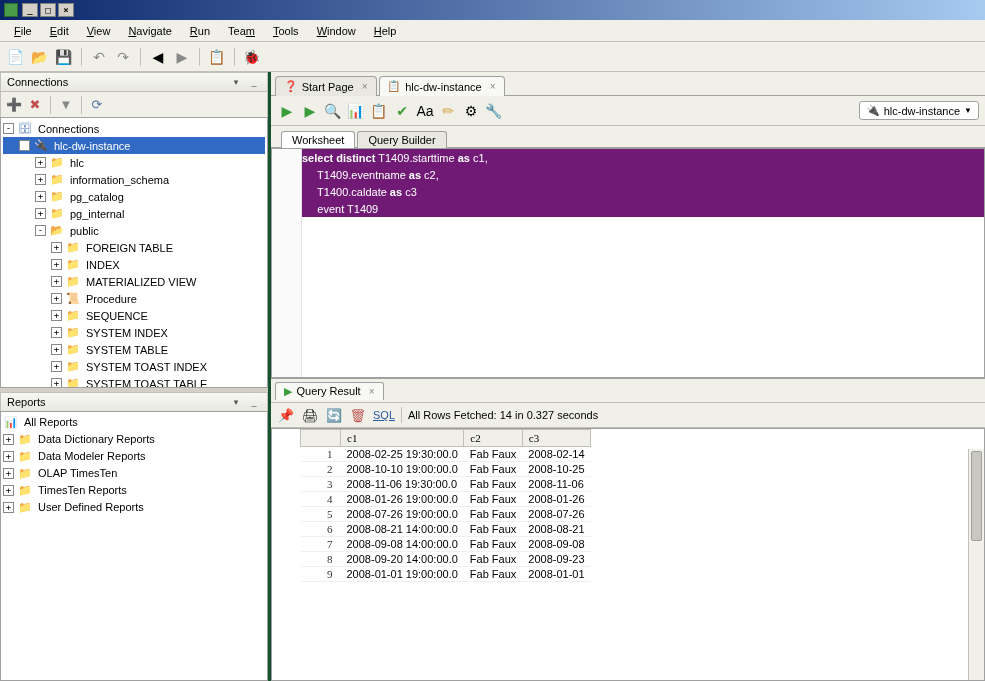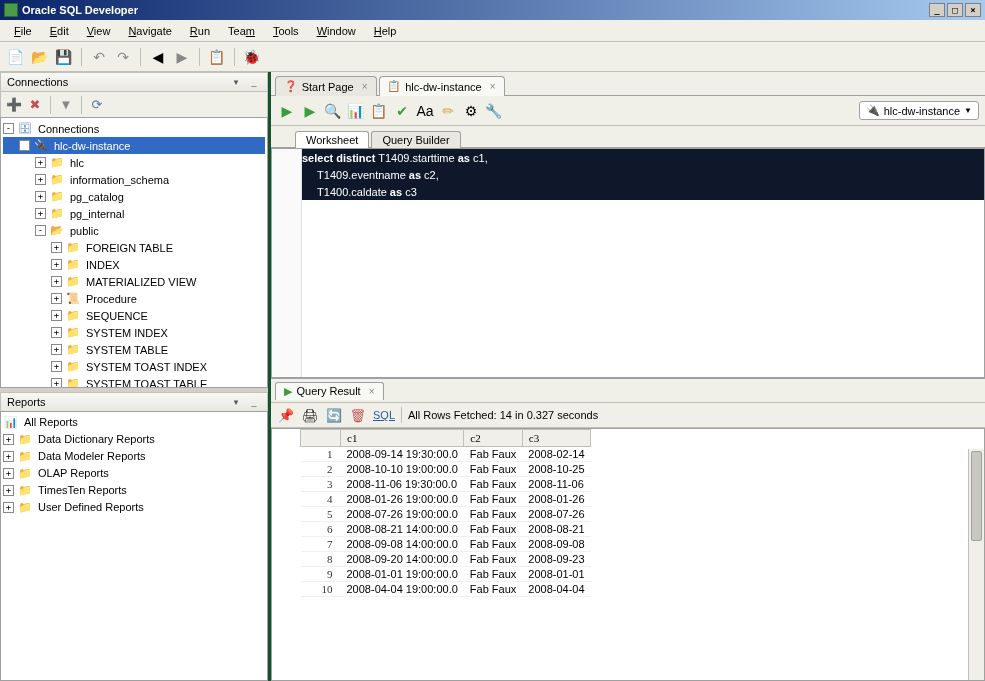--- a/index.html
+++ b/index.html
@@ -42,29 +42,29 @@
 
 .tabs-bar { height: 24px; display: flex; align-items: flex-end; background: #f0f0e8; border-bottom: 1px solid #a0a0a0; padding-left: 4px; gap: 2px; }
 .tab { background: #e8e8e0; border: 1px solid #a0a0a0; border-bottom: none; border-radius: 4px 4px 0 0; padding: 3px 8px; display: flex; align-items: center; gap: 4px; position: relative; top: 1px; }
 .tab.active { background: #f8f8f4; }
 .tab-close { font-size: 10px; color: #888; margin-left: 4px; }
 
 .worksheet-toolbar { background: #f0f0e8; height: 30px; display: flex; align-items: center; padding: 0 6px; gap: 3px; border-bottom: 1px solid #c0c0b8; }
 .wt-icon { width: 20px; height: 20px; display: flex; align-items: center; justify-content: center; font-size: 14px; }
 .conn-dropdown { margin-left: auto; border: 1px solid #a0a0a0; background: white; padding: 2px 6px; display: flex; align-items: center; gap: 4px; border-radius: 3px; }
 
-.ws-tabs { height: 22px; display: flex; align-items: flex-end; padding-left: 24px; gap: 2px; background: #f0f0e8; border-bottom: 1px solid #a0a0a0; }
+.ws-tabs { height: 22px; display: flex; align-items: flex-end; padding-left: 10px; gap: 2px; background: #f0f0e8; border-bottom: 1px solid #a0a0a0; }
 .ws-tab { border: 1px solid #a0a0a0; border-bottom: none; border-radius: 3px 3px 0 0; padding: 2px 10px; background: #e8e8e0; position: relative; top: 1px; }
 .ws-tab.active { background: white; }
 
 .sql-editor { background: white; border: 1px solid #a0a0a0; height: 230px; margin: 0; position: relative; }
 .sql-gutter { position: absolute; left: 0; top: 0; bottom: 0; width: 30px; border-right: 1px solid #e0e0e0; background: #fafafa; }
 .sql-content { margin-left: 30px; padding: 0; font-family: 'Courier New', monospace; font-size: 12px; }
 .sql-line { height: 17px; display: flex; align-items: center; white-space: pre; }
-.sql-line.hl { background: #0f172a; color: white; }
+.sql-line.hl { background: #701a75; color: white; }
 .kw { font-weight: bold; }
 .sql-line.hl .str { color: #ffe4b5; }
 
 .result-header { height: 24px; display: flex; align-items: center; background: #f0f0e8; padding-left: 4px; border-top: 1px solid #a0a0a0; }
 .result-tab { border: 1px solid #a0a0a0; border-bottom: none; border-radius: 3px 3px 0 0; padding: 2px 8px; background: #f8f8f4; display: flex; align-items: center; gap: 4px; }
 
 .result-toolbar { height: 26px; background: #f0f0e8; display: flex; align-items: center; padding: 0 6px; gap: 6px; border-top: 1px solid #c0c0b8; border-bottom: 1px solid #c0c0b8; }
 .rt-icon { width: 18px; height: 18px; display: flex; align-items: center; justify-content: center; font-size: 13px; }
 .rt-sep { width: 1px; height: 16px; background: #c0c0b8; }
 
@@ -79,21 +79,20 @@
 
 .folder-icon { color: #d4a84b; }
 .folder-open-icon { color: #d4a84b; }
 .db-icon { color: #4a7ab0; }
 </style>
 </head>
 <body>
 
 <div class="titlebar">
   <div class="titlebar-icon"></div>
-  <div class="titlebar-text">Oracle SQL Developer</div>
   <div class="titlebar-buttons">
     <div class="titlebar-btn">_</div>
     <div class="titlebar-btn">□</div>
     <div class="titlebar-btn">×</div>
   </div>
 </div>
 
 <div class="menubar">
   <div class="menu-item"><span class="ul">F</span><span>ile</span></div>
   <div class="menu-item"><span class="ul">E</span>dit</div>
@@ -241,21 +240,21 @@
             <span class="label">Data Dictionary Reports</span>
           </div>
         <div class="tree-node">
             <span class="exp">+</span>
             <span class="icon folder-icon">📁</span>
             <span class="label">Data Modeler Reports</span>
           </div>
         <div class="tree-node">
             <span class="exp">+</span>
             <span class="icon folder-icon">📁</span>
-            <span class="label">OLAP Reports</span>
+            <span class="label">OLAP TimesTen</span>
           </div>
         <div class="tree-node">
             <span class="exp">+</span>
             <span class="icon folder-icon">📁</span>
             <span class="label">TimesTen Reports</span>
           </div>
         <div class="tree-node">
             <span class="exp">+</span>
             <span class="icon folder-icon">📁</span>
             <span class="label">User Defined Reports</span>
@@ -300,20 +299,21 @@
       <div class="ws-tab active">Worksheet</div>
       <div class="ws-tab">Query Builder</div>
     </div>
 
     <div class="sql-editor">
       <div class="sql-gutter"></div>
       <div class="sql-content">
         <div class="sql-line hl"><span class="kw">select distinct</span> T1409.starttime <span class="kw">as</span> c1,</div>
         <div class="sql-line hl">     T1409.eventname <span class="kw">as</span> c2,</div>
         <div class="sql-line hl">     T1400.caldate <span class="kw">as</span> c3</div>
+        <div class="sql-line hl">     event T1409</div>
       </div>
     </div>
 
     <div class="result-header">
       <div class="result-tab">
           <span style="color:#3a9c3a">▶</span>
           <span>Query Result</span>
           <span class="tab-close">×</span>
         </div>
     </div>
@@ -334,21 +334,21 @@
           <tr>
             <th class="rownum-h"></th>
             <th>c1</th>
             <th>c2</th>
             <th>c3</th>
           </tr>
         </thead>
         <tbody id="result-body">
             <tr>
               <td class="rownum">1</td>
-              <td>2008-09-14 19:30:00.0</td>
+              <td>2008-02-25 19:30:00.0</td>
               <td>Fab Faux</td>
               <td>2008-02-14</td>
             </tr>
             <tr>
               <td class="rownum">2</td>
               <td>2008-10-10 19:00:00.0</td>
               <td>Fab Faux</td>
               <td>2008-10-25</td>
             </tr>
             <tr>
@@ -385,26 +385,20 @@
               <td class="rownum">8</td>
               <td>2008-09-20 14:00:00.0</td>
               <td>Fab Faux</td>
               <td>2008-09-23</td>
             </tr>
             <tr>
               <td class="rownum">9</td>
               <td>2008-01-01 19:00:00.0</td>
               <td>Fab Faux</td>
               <td>2008-01-01</td>
-            </tr>
-            <tr>
-              <td class="rownum">10</td>
-              <td>2008-04-04 19:00:00.0</td>
-              <td>Fab Faux</td>
-              <td>2008-04-04</td>
             </tr>
           </tbody>
       </table>
       <div class="scroll-v">
           <div class="scroll-thumb"></div>
         </div>
     </div>
   </div>
 </div>
 

